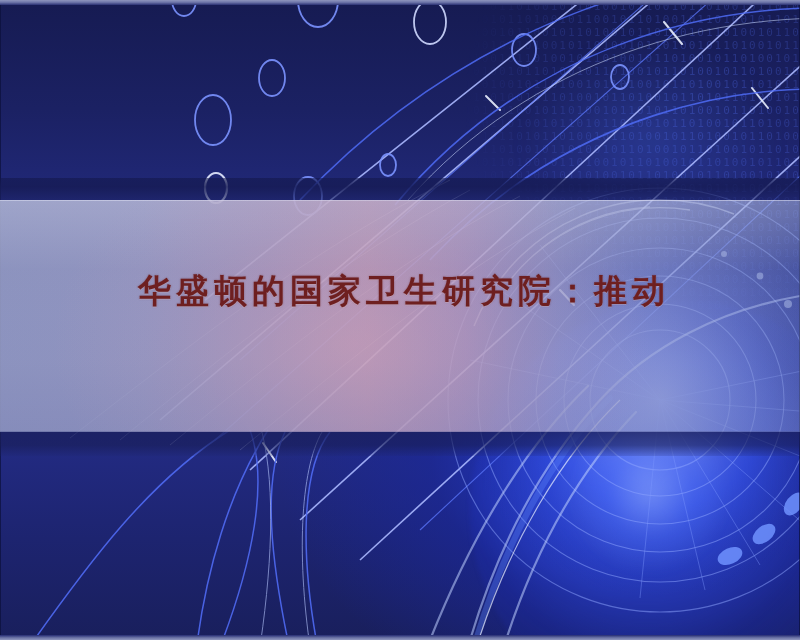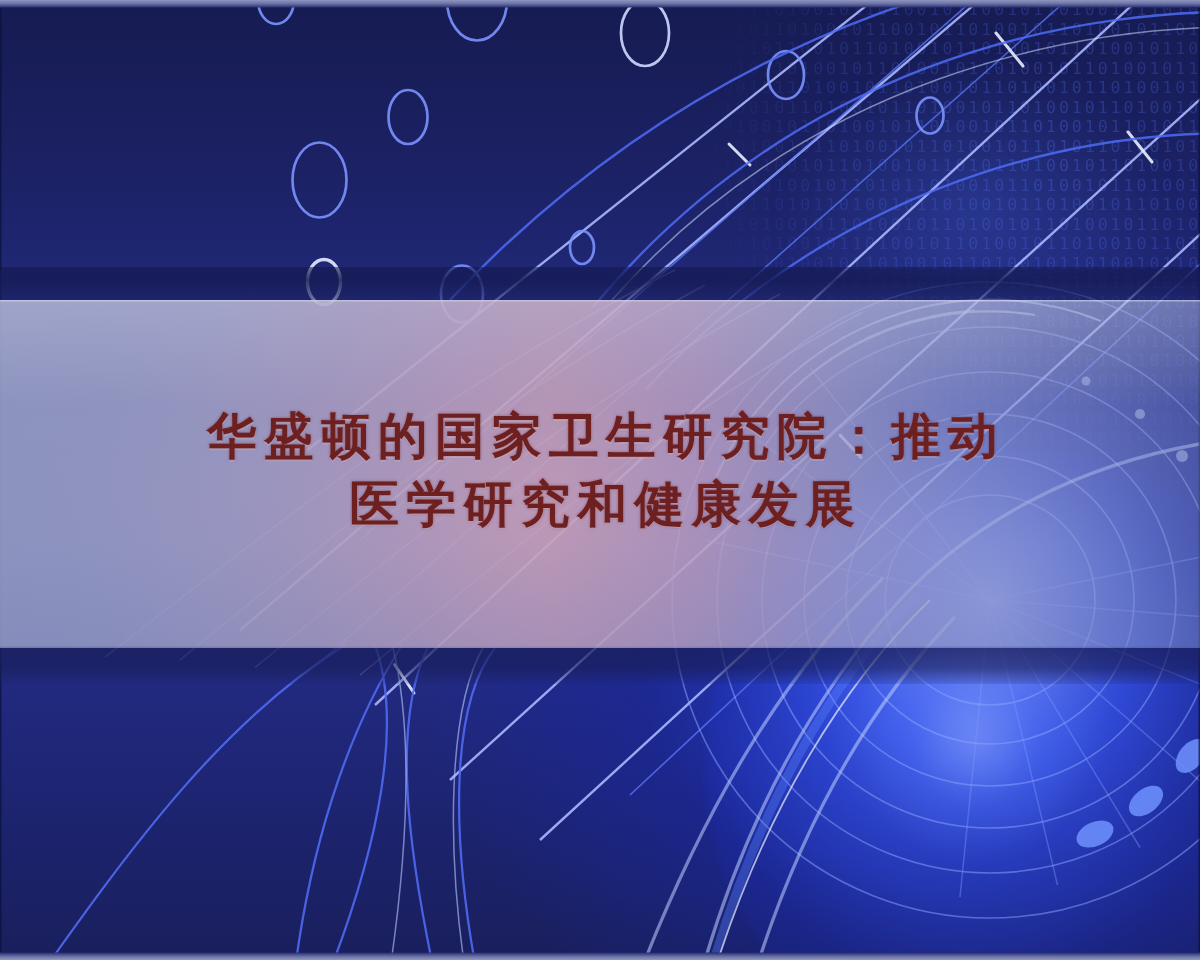--- a/index.html
+++ b/index.html
@@ -376,19 +376,18 @@
   <div class="band-edge-top"></div>
 
   <div class="overlay-band">
     <div class="overlay-band-tint"></div>
   </div>
 
   <div class="band-edge-bottom"></div>
 
   <div class="title-wrap">
     <div class="title-line l1">华盛顿的国家卫生研究院：推动</div>
-    <div class="title-line l2">医学研究和健康发展</div>
   </div>
 
   <div class="top-strip"></div>
   <div class="bottom-strip"></div>
 
 </div>
 
 </body></html>

